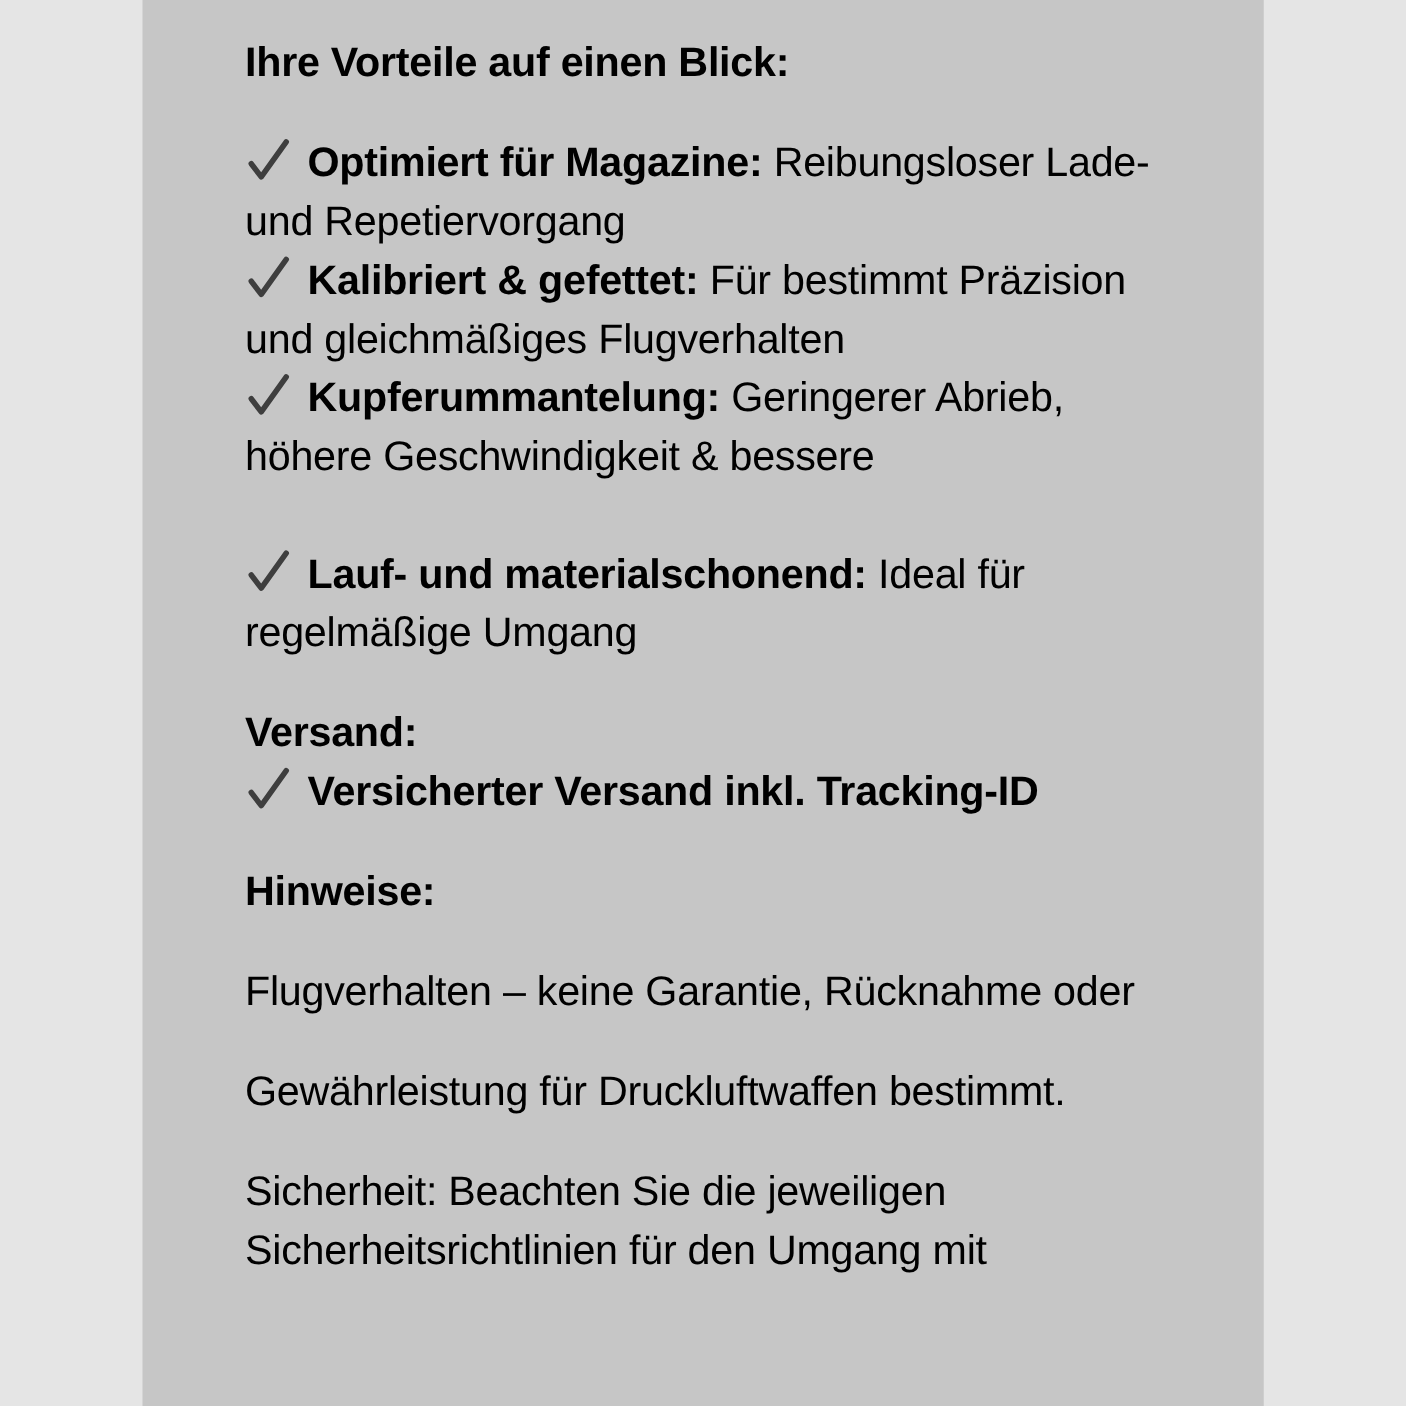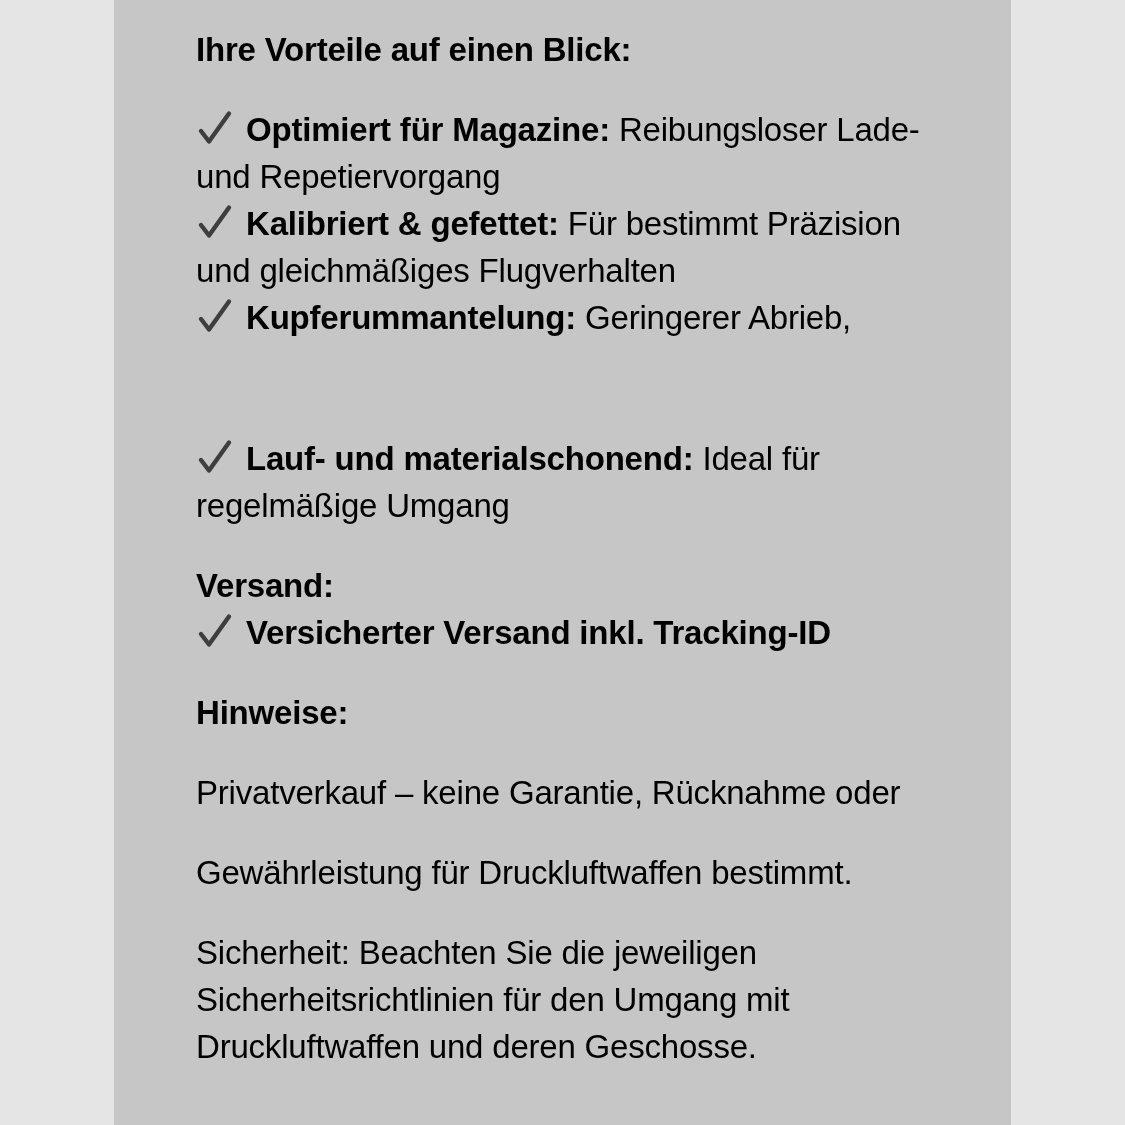--- a/index.html
+++ b/index.html
@@ -66,24 +66,24 @@
   <div class="gutter left"></div>
   <div class="gutter right"></div>
   <div class="content" style="color: #000000;">
       <p class="para"><span class="bold">Ihre Vorteile auf einen Blick:</span></p>
       <p class="para"><span class="check"><svg viewBox="0 0 37 36">
             <path d="M5 21 L13 31.5 L33 3.5" fill="none" stroke="#3e3e3e" stroke-width="4.4" stroke-linecap="round" stroke-linejoin="round"></path>
           </svg></span><span class="bold">Optimiert für Magazine:</span><span> Reibungsloser Lade-</span><br><span>und Repetiervorgang</span><br><span class="check"><svg viewBox="0 0 37 36">
             <path d="M5 21 L13 31.5 L33 3.5" fill="none" stroke="#3e3e3e" stroke-width="4.4" stroke-linecap="round" stroke-linejoin="round"></path>
           </svg></span><span class="bold">Kalibriert &amp; gefettet:</span><span> Für bestimmt Präzision</span><br><span>und gleichmäßiges Flugverhalten</span><br><span class="check"><svg viewBox="0 0 37 36">
             <path d="M5 21 L13 31.5 L33 3.5" fill="none" stroke="#3e3e3e" stroke-width="4.4" stroke-linecap="round" stroke-linejoin="round"></path>
-          </svg></span><span class="bold">Kupferummantelung:</span><span> Geringerer Abrieb,</span><br><br><br><span class="check"><svg viewBox="0 0 37 36">
+          </svg></span><span class="bold">Kupferummantelung:</span><span> Geringerer Abrieb,</span><br><span>höhere Geschwindigkeit &amp; bessere</span><br><br><span class="check"><svg viewBox="0 0 37 36">
             <path d="M5 21 L13 31.5 L33 3.5" fill="none" stroke="#3e3e3e" stroke-width="4.4" stroke-linecap="round" stroke-linejoin="round"></path>
           </svg></span><span class="bold">Lauf- und materialschonend:</span><span> Ideal für</span><br><span>regelmäßige Umgang</span></p>
       <p class="para"><span class="bold">Versand:</span><br><span class="check"><svg viewBox="0 0 37 36">
             <path d="M5 21 L13 31.5 L33 3.5" fill="none" stroke="#3e3e3e" stroke-width="4.4" stroke-linecap="round" stroke-linejoin="round"></path>
           </svg></span><span class="bold">Versicherter Versand inkl. Tracking-ID</span></p>
       <p class="para"><span class="bold">Hinweise:</span></p>
-      <p class="para"><span>Privatverkauf – keine Garantie, Rücknahme oder</span><br></p>
+      <p class="para"><span>Flugverhalten – keine Garantie, Rücknahme oder</span><br></p>
       <p class="para"><span>Gewährleistung für Druckluftwaffen bestimmt.</span></p>
-      <p class="para"><span>Sicherheit: Beachten Sie die jeweiligen</span><br><span>Sicherheitsrichtlinien für den Umgang mit</span><br><span>Druckluftwaffen und deren Geschosse.</span></p>
+      <p class="para"><span>Sicherheit: Beachten Sie die jeweiligen</span><br><span>Sicherheitsrichtlinien für den Umgang mit</span><br></p>
     </div>
 </div>
 
 </body></html>

